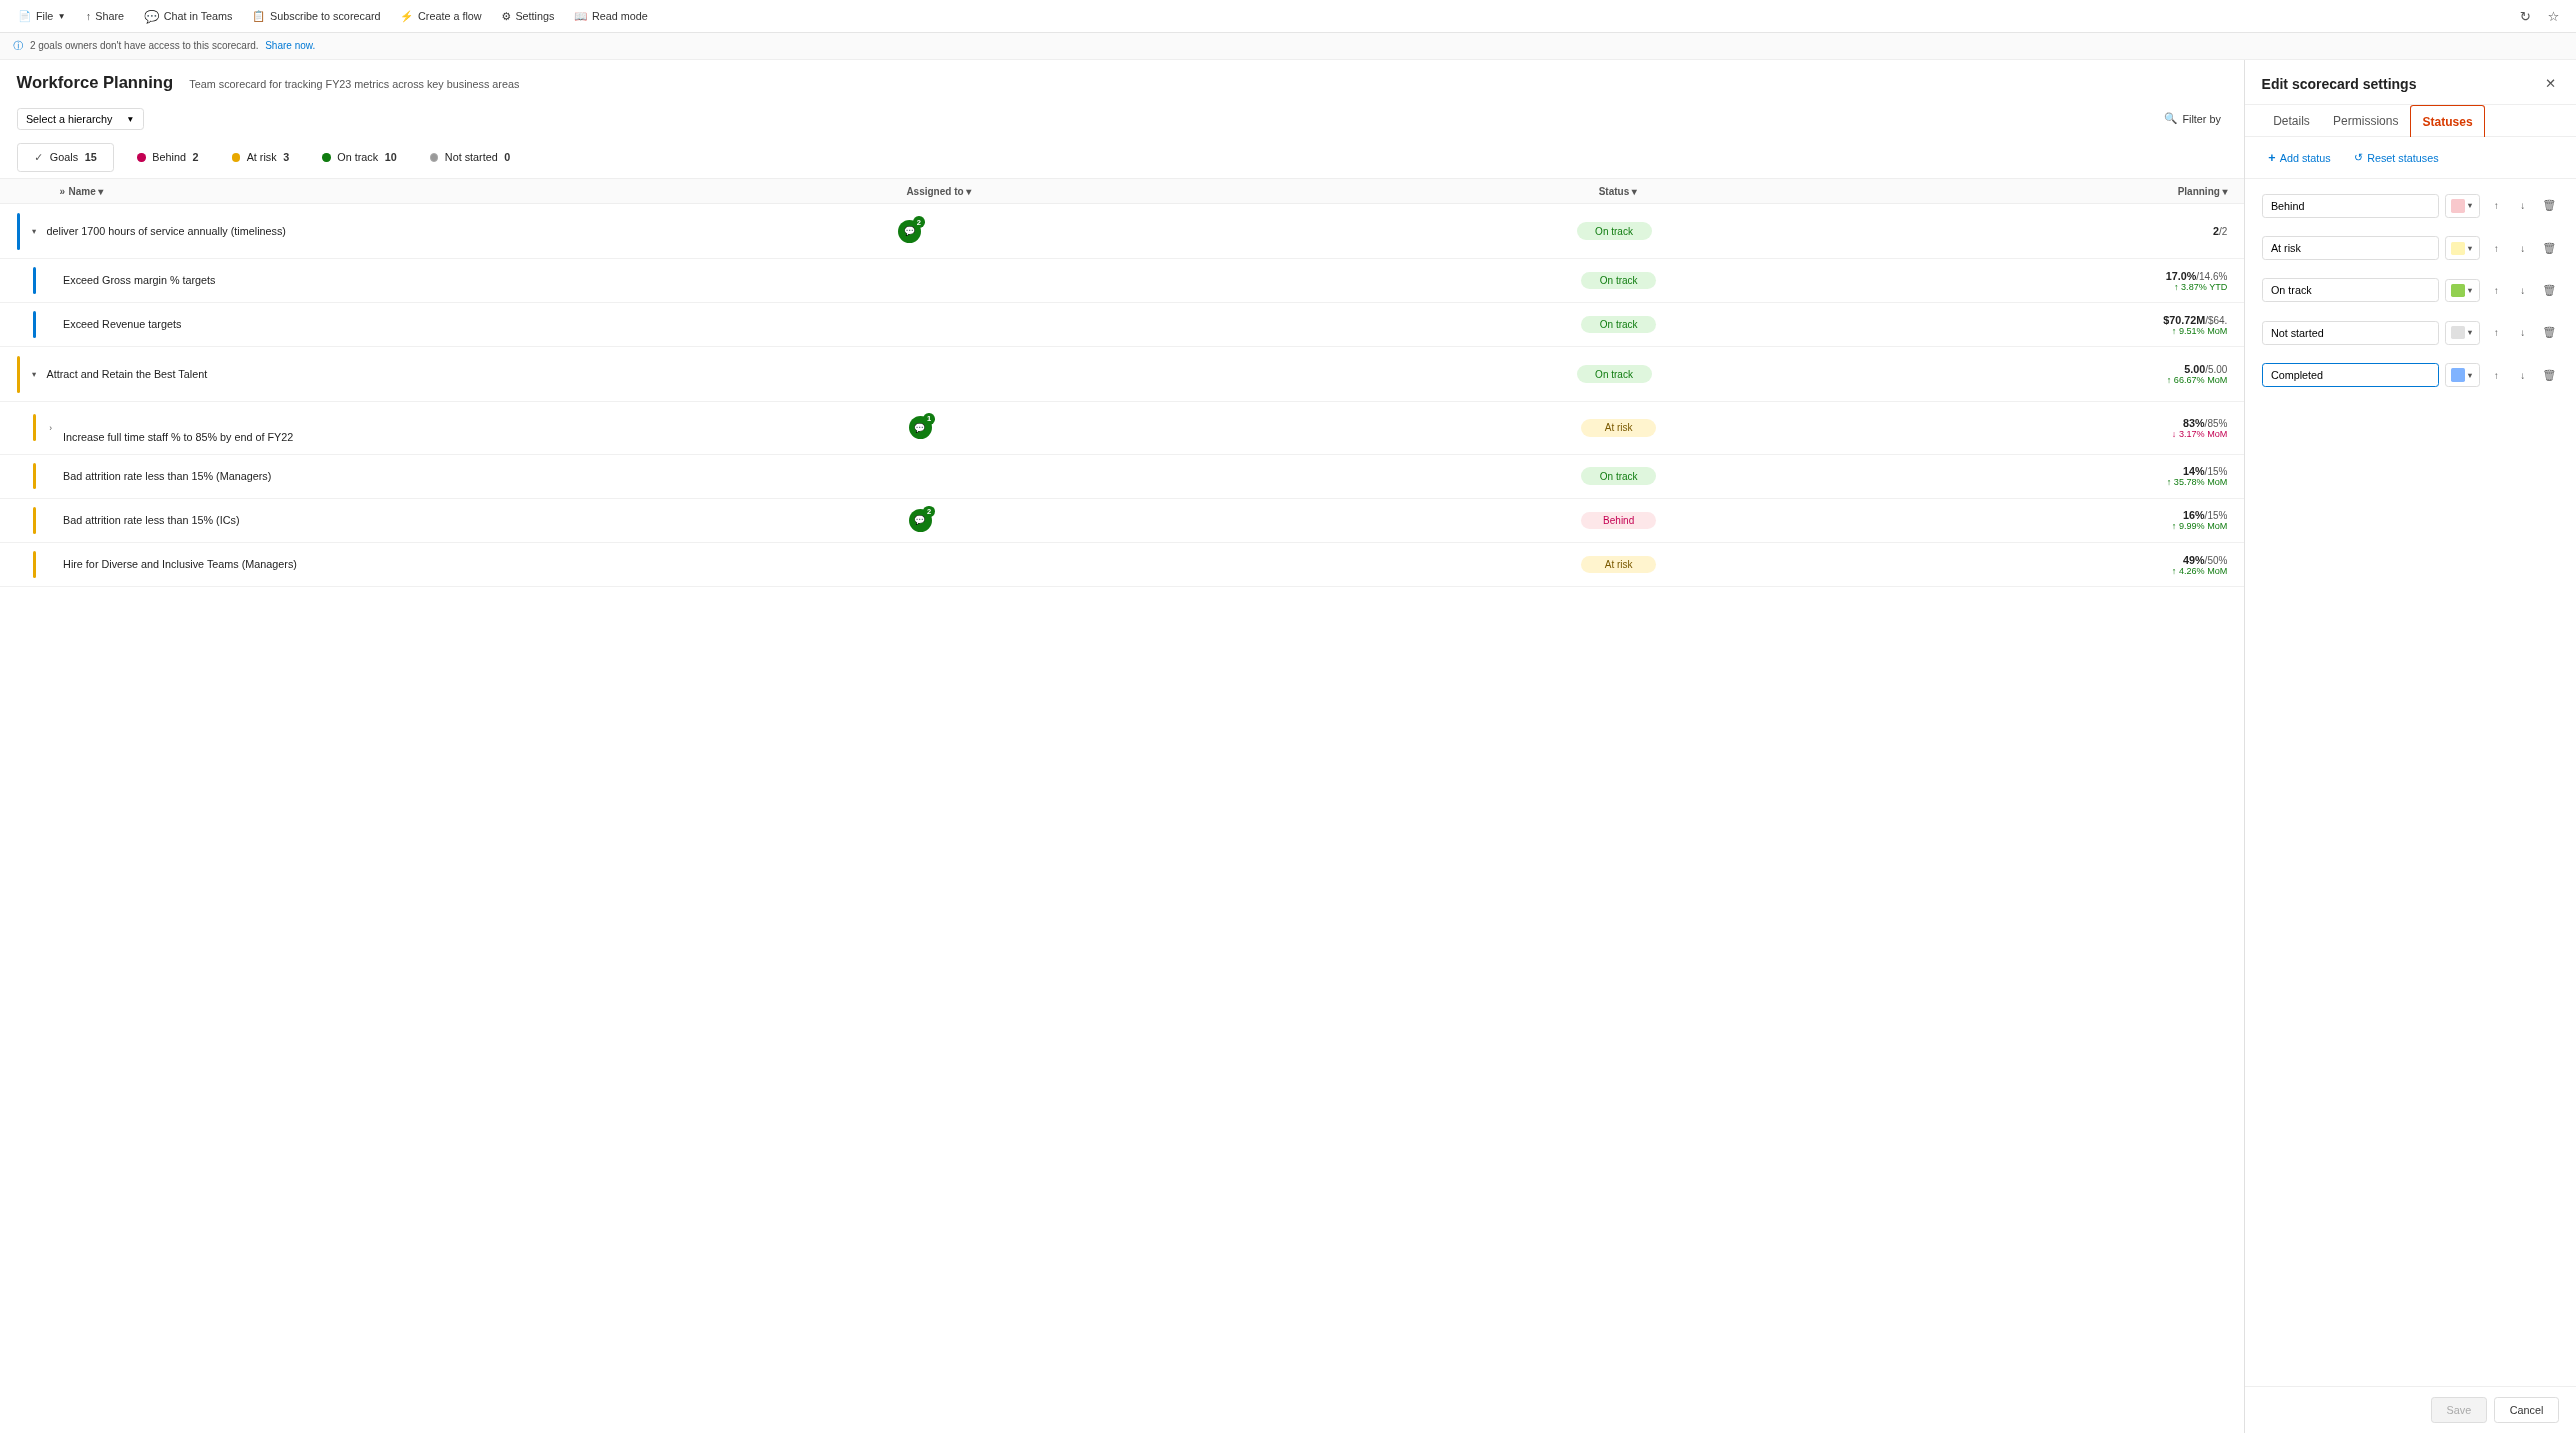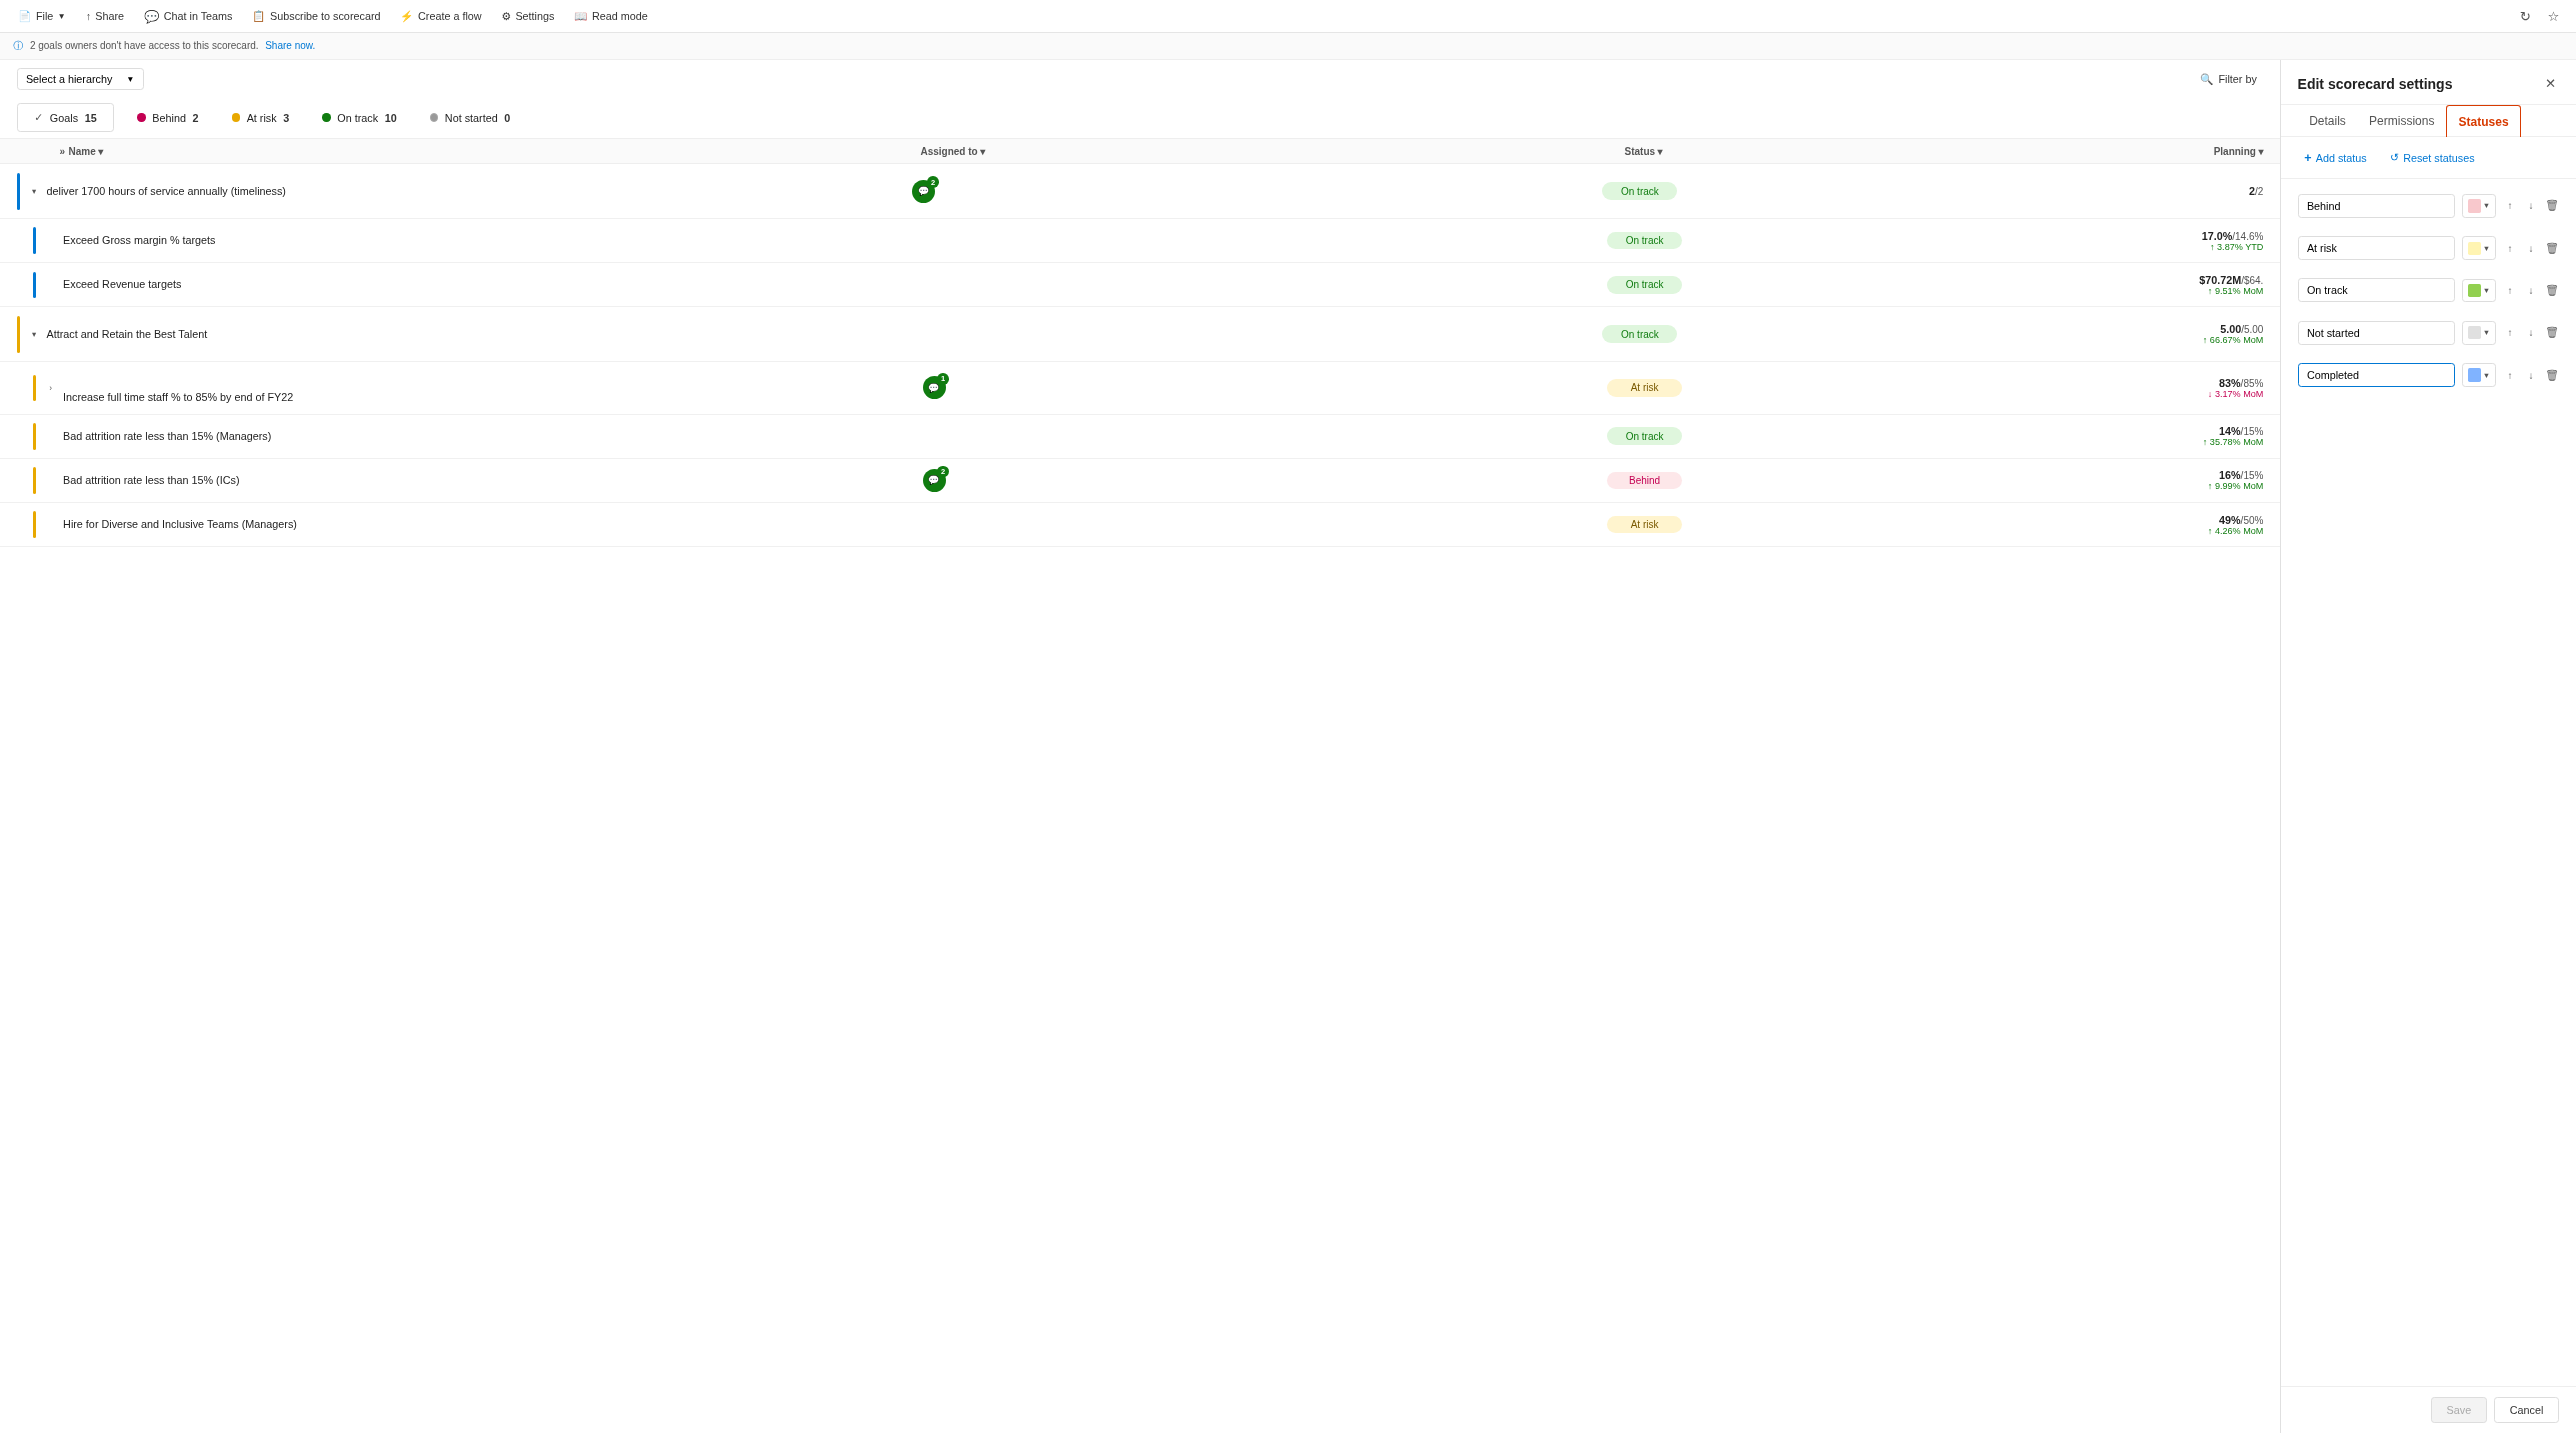--- a/index.html
+++ b/index.html
@@ -89,21 +89,21 @@
     .status-atrisk { background: #fff4ce; color: #7a5900; }
     .status-behind { background: #fde7e9; color: #c30052; }
     .goal-progress { flex: 1.2; text-align: right; font-size: 10.8px; }
     .progress-main { font-weight: 600; color: #222; }
     .progress-denom { font-weight: 400; font-size: 10px; color: #555; }
     .progress-change { font-size: 9.1px; color: #107c10; }
     .progress-change.down { color: #c30052; }
 
     
     .right-panel {
-      width: 296px; flex-shrink: 0; border-left: 0.8px solid #e0e0e0;
+      width: 332px; flex-shrink: 0; border-left: 0.8px solid #e0e0e0;
       background: #fff; display: flex; flex-direction: column;
       overflow: hidden;
     }
     .panel-header {
       display: flex; align-items: center; justify-content: space-between;
       padding: 13.3px 16.6px 10px 16.6px; border-bottom: 0.8px solid #eee;
     }
     .panel-title { font-size: 14px; font-weight: 600; color: #222; }
     .panel-close { cursor: pointer; font-size: 13.3px; color: #555; padding: 3.3px; border-radius: 3.3px; }
 
@@ -183,20 +183,24 @@
 <div class="alert-bar">
   <span style="color:#0078d4;">ⓘ</span>
   <span>2 goals owners don't have access to this scorecard.</span>
   <a href="#">Share now.</a>
 </div>
 
 <div class="main-layout">
 
   <div class="left-panel">
 
+    <div class="scorecard-header">
+      <span class="scorecard-title">Workforce Planning</span>
+      <span class="scorecard-subtitle">Team scorecard for tracking FY23 metrics across key business areas</span>
+    </div>
 
     <div class="hierarchy-row" style="padding: 0 16.6px 6.6px 16.6px;">
       <button class="hierarchy-btn">
         <span>Select a hierarchy</span>
         <span class="chevron-icon">▼</span>
       </button>
       <div class="filter-btn">
         <span>🔍</span>
         <span>Filter by</span>
       </div>

